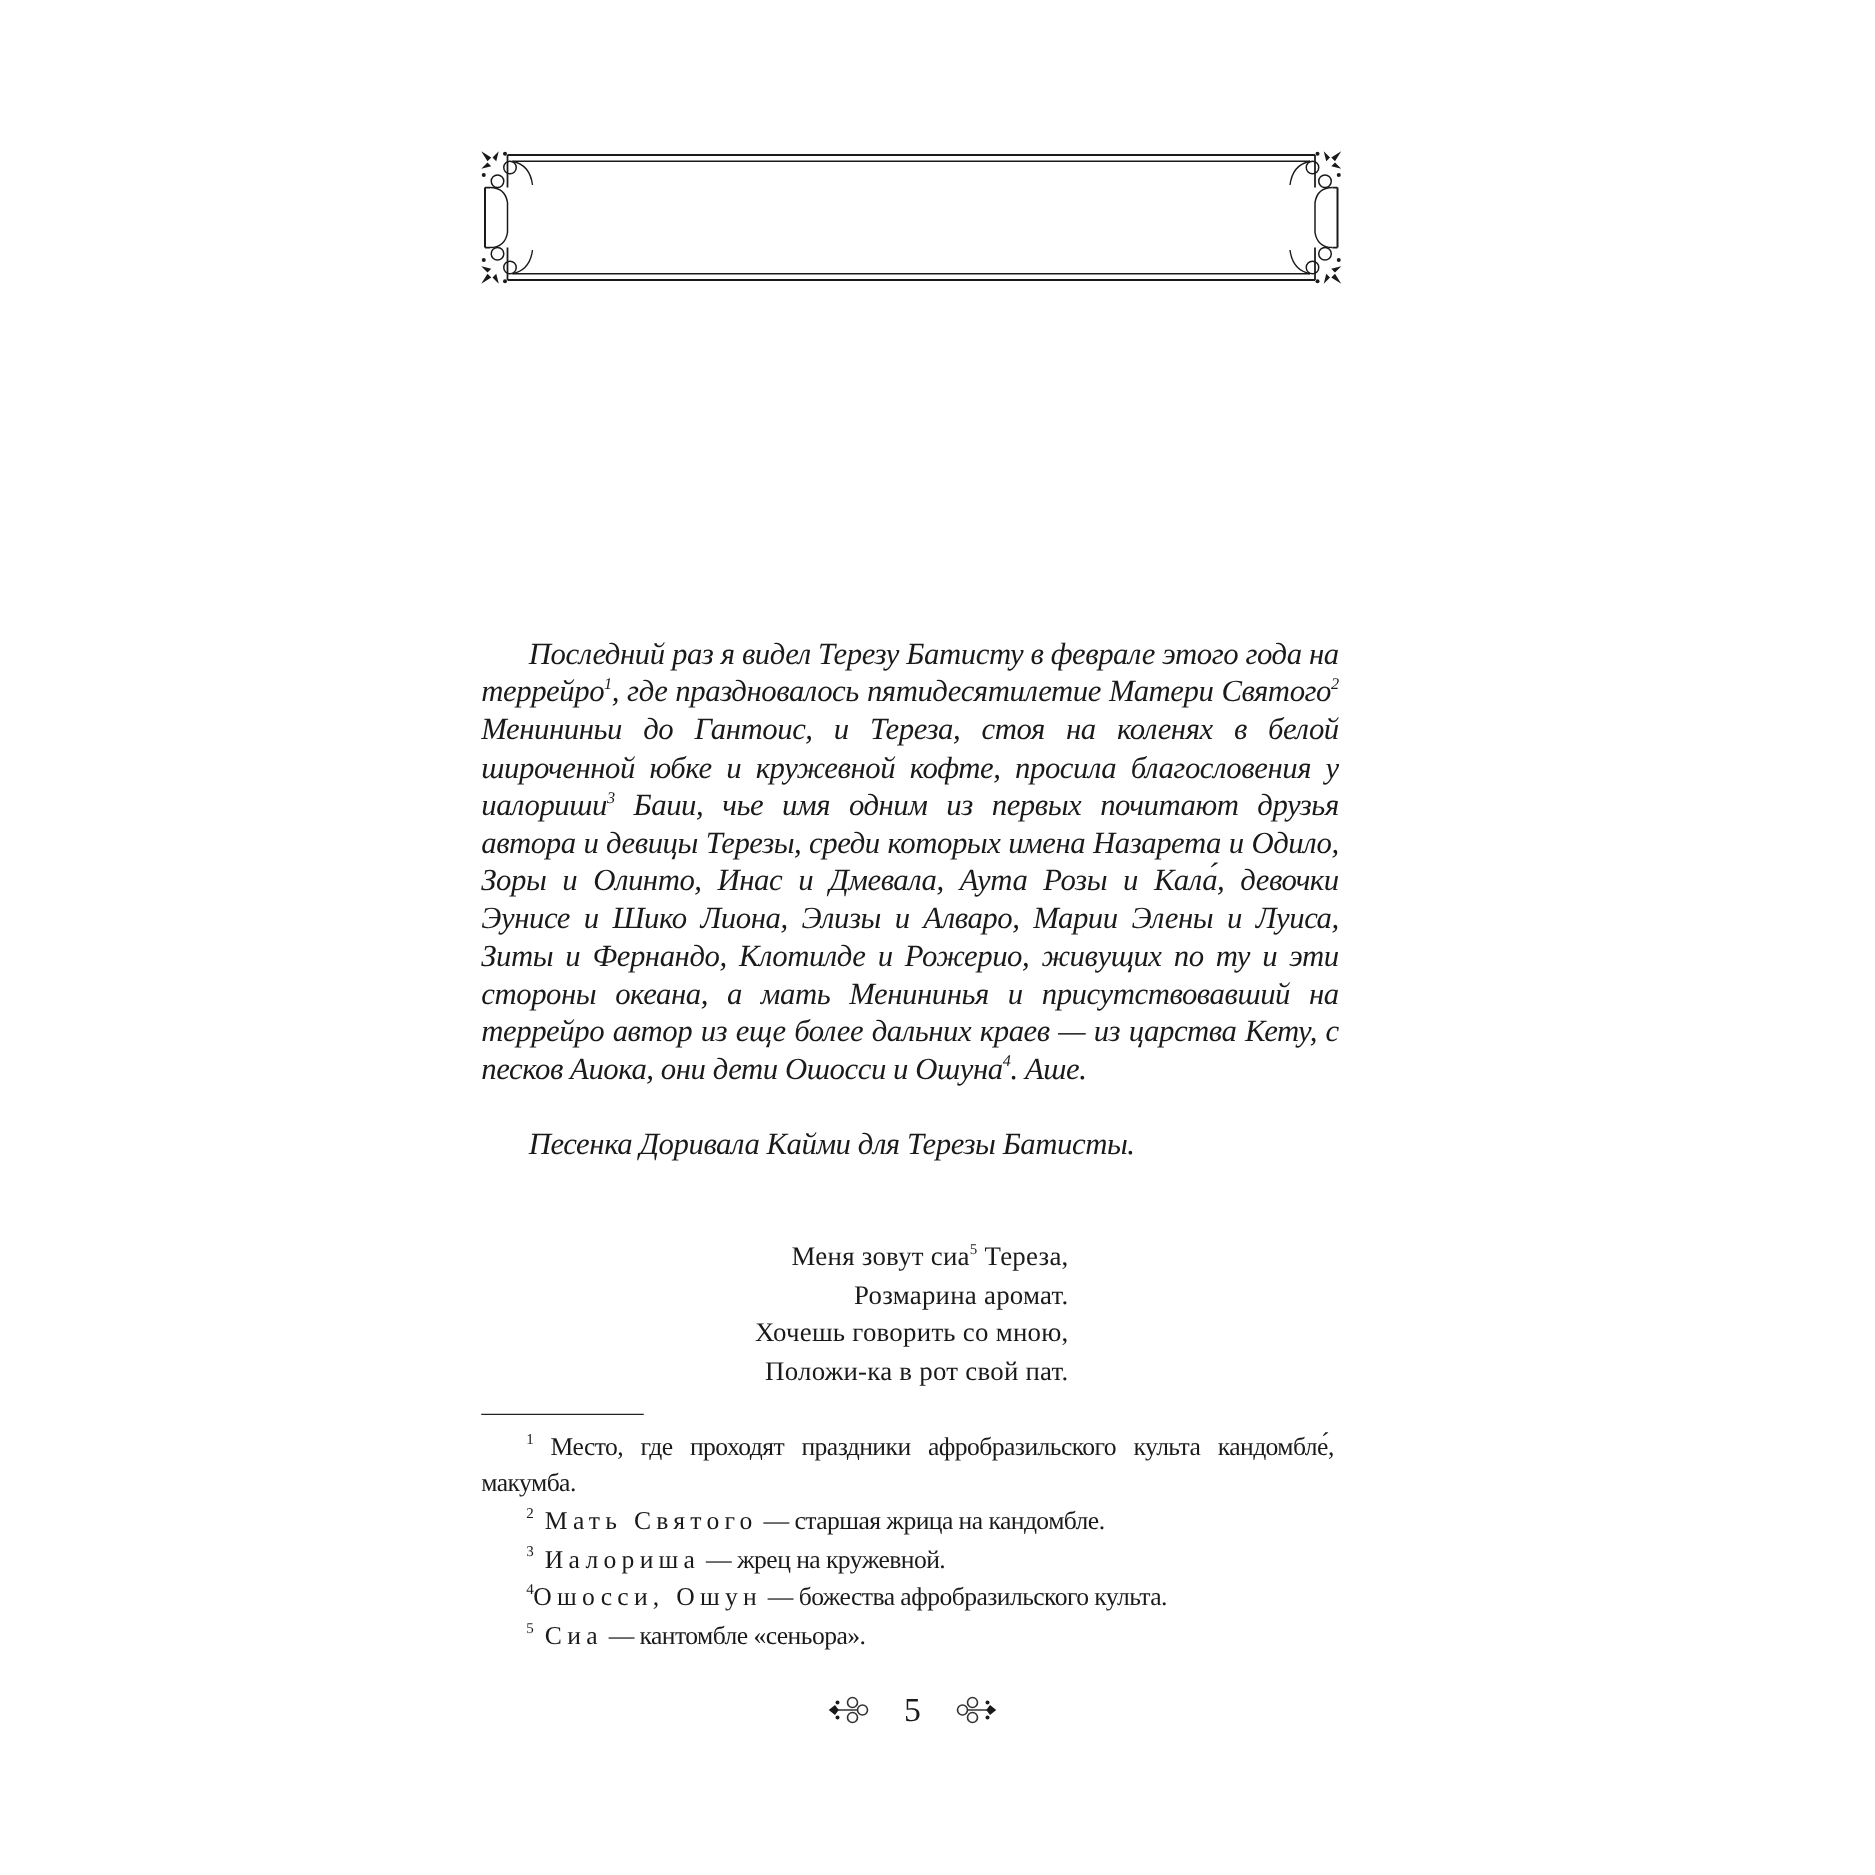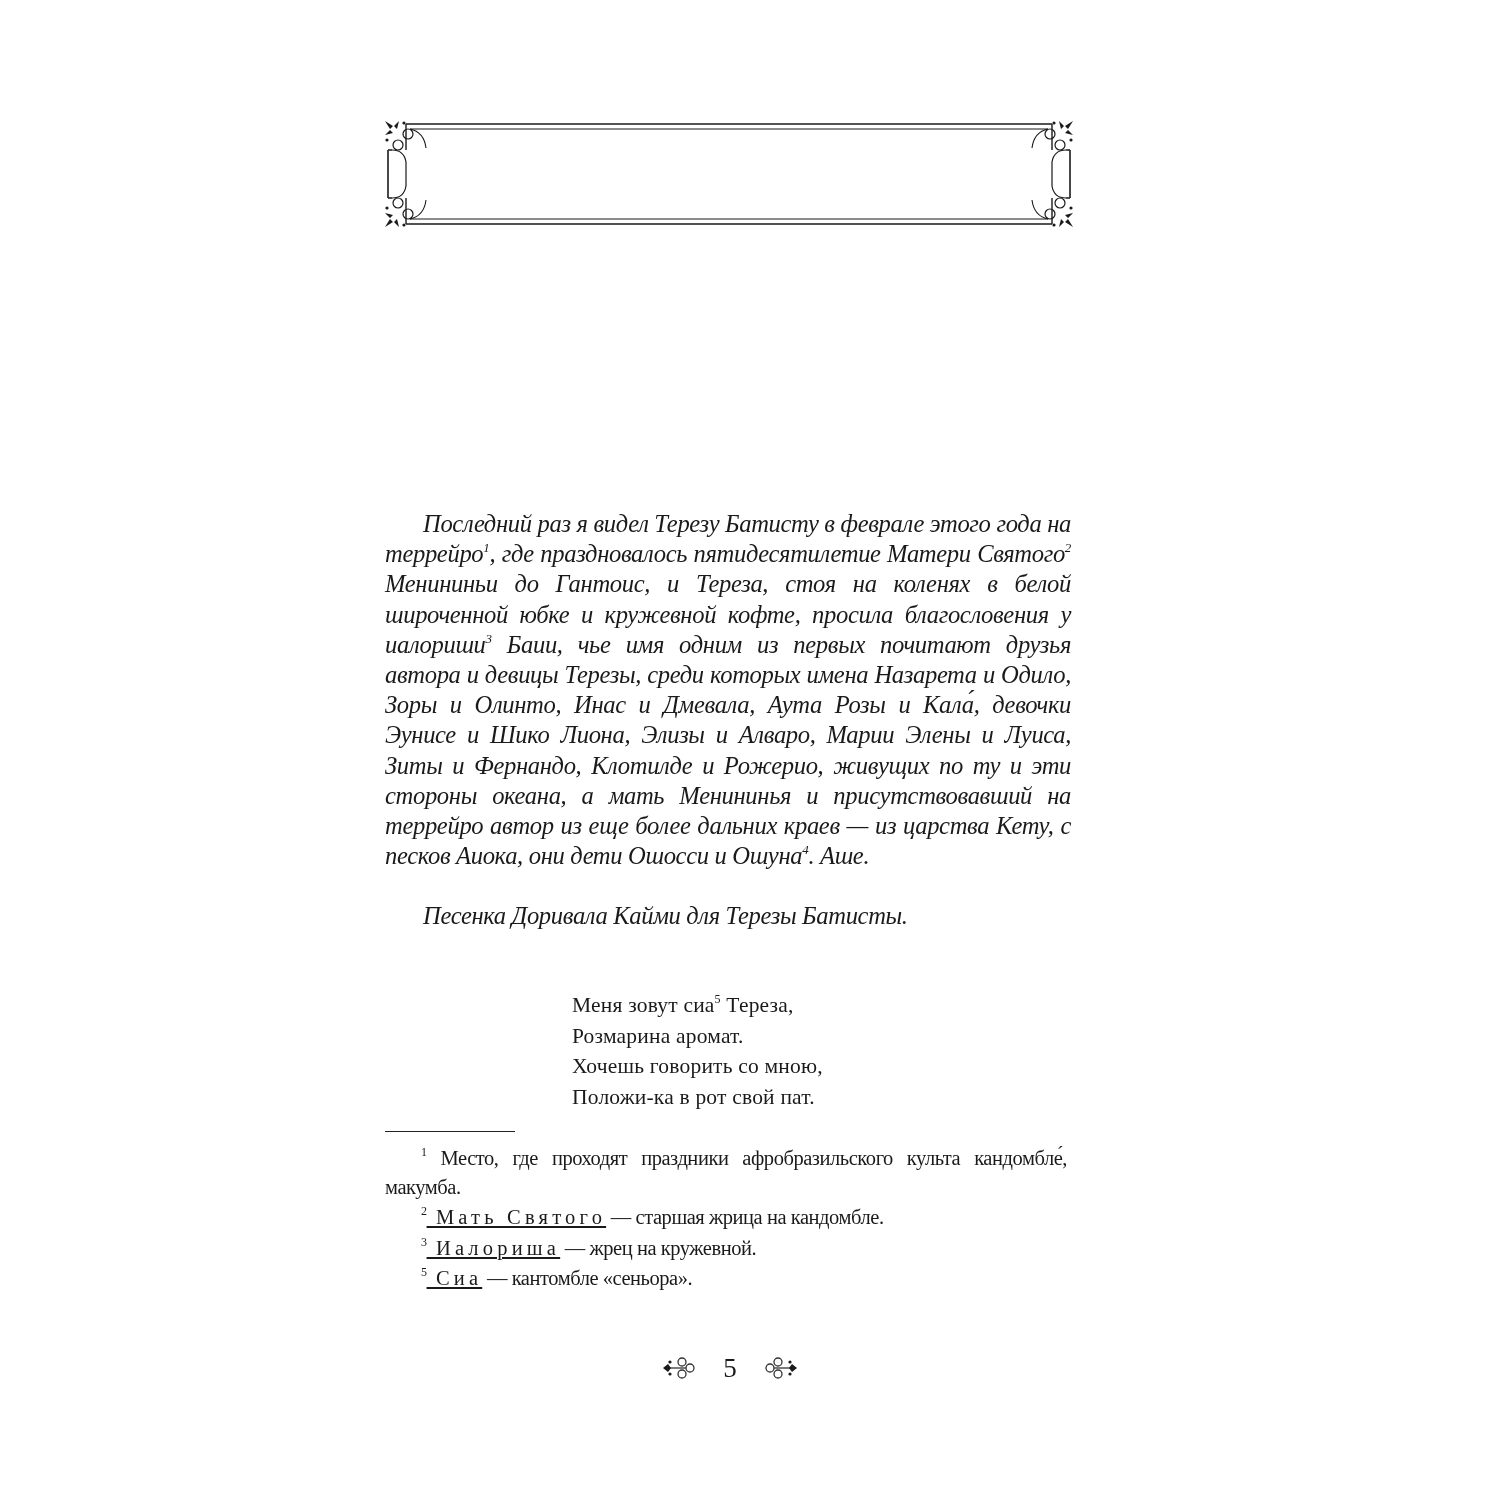--- a/index.html
+++ b/index.html
@@ -42,25 +42,26 @@
     .main-text p.song-intro {
       margin-top: 30px;
     }
     sup {
       font-size: 13px;
       line-height: 0;
       vertical-align: 10px;
     }
     .poem {
       position: absolute;
-      left: 572px;
+      left: 604px;
       top: 990px;
       font-size: 21.5px;
       line-height: 30.5px;
       letter-spacing: 0.2px;
+      text-align: right;
     }
     .poem div { white-space: nowrap; }
     .poem sup { font-size: 12px; vertical-align: 9px; }
 
     .footnote-rule {
       position: absolute;
       left: 385px;
       top: 1131px;
       width: 130px;
       height: 0;
@@ -74,21 +75,21 @@
       font-size: 20.5px;
       line-height: 28.5px;
       letter-spacing: -0.45px;
       text-align: justify;
     }
     .footnotes .fn {
       margin: 0 4px 2px 0;
       text-indent: 36px;
     }
     .footnotes sup { font-size: 12px; vertical-align: 9px; }
-    .spaced { letter-spacing: 4.2px; text-decoration: underline; }
+    .spaced { letter-spacing: 4.2px; }
 
     .page-footer {
       position: absolute;
       left: 662px;
       top: 1348px;
       width: 136px;
       height: 40px;
       display: flex;
       align-items: center;
       justify-content: space-between;
@@ -161,20 +162,21 @@
   <div>Розмарина аромат.</div>
   <div>Хочешь говорить со мною,</div>
   <div>Положи-ка в рот свой пат.</div>
 </div>
 
 <div class="footnote-rule"></div>
 <div class="footnotes">
   <p class="fn"><sup>1</sup><span> Место, где проходят праздники афробразильского культа кандомбле́, макумба.</span></p>
   <p class="fn"><sup>2</sup><span class="spaced"> Мать Святого</span><span> — старшая жрица на кандомбле.</span></p>
   <p class="fn"><sup>3</sup><span class="spaced"> Иалориша</span><span> — жрец на кружевной.</span></p>
+  <p class="fn"><sup>4</sup><span class="spaced">Ошосси, Ошун</span><span> — божества афробразильского культа.</span></p>
   <p class="fn"><sup>5</sup><span class="spaced"> Сиа</span><span> — кантомбле «сеньора».</span></p>
 </div>
 
 <div class="page-footer">
   <span class="orn">
     <svg width="34" height="26" viewBox="0 0 34 26">
       <g fill="none" stroke="#333" stroke-width="1.3">
         <circle cx="20" cy="7" r="4"></circle>
         <circle cx="20" cy="19" r="4"></circle>
         <circle cx="28" cy="13" r="4"></circle>

